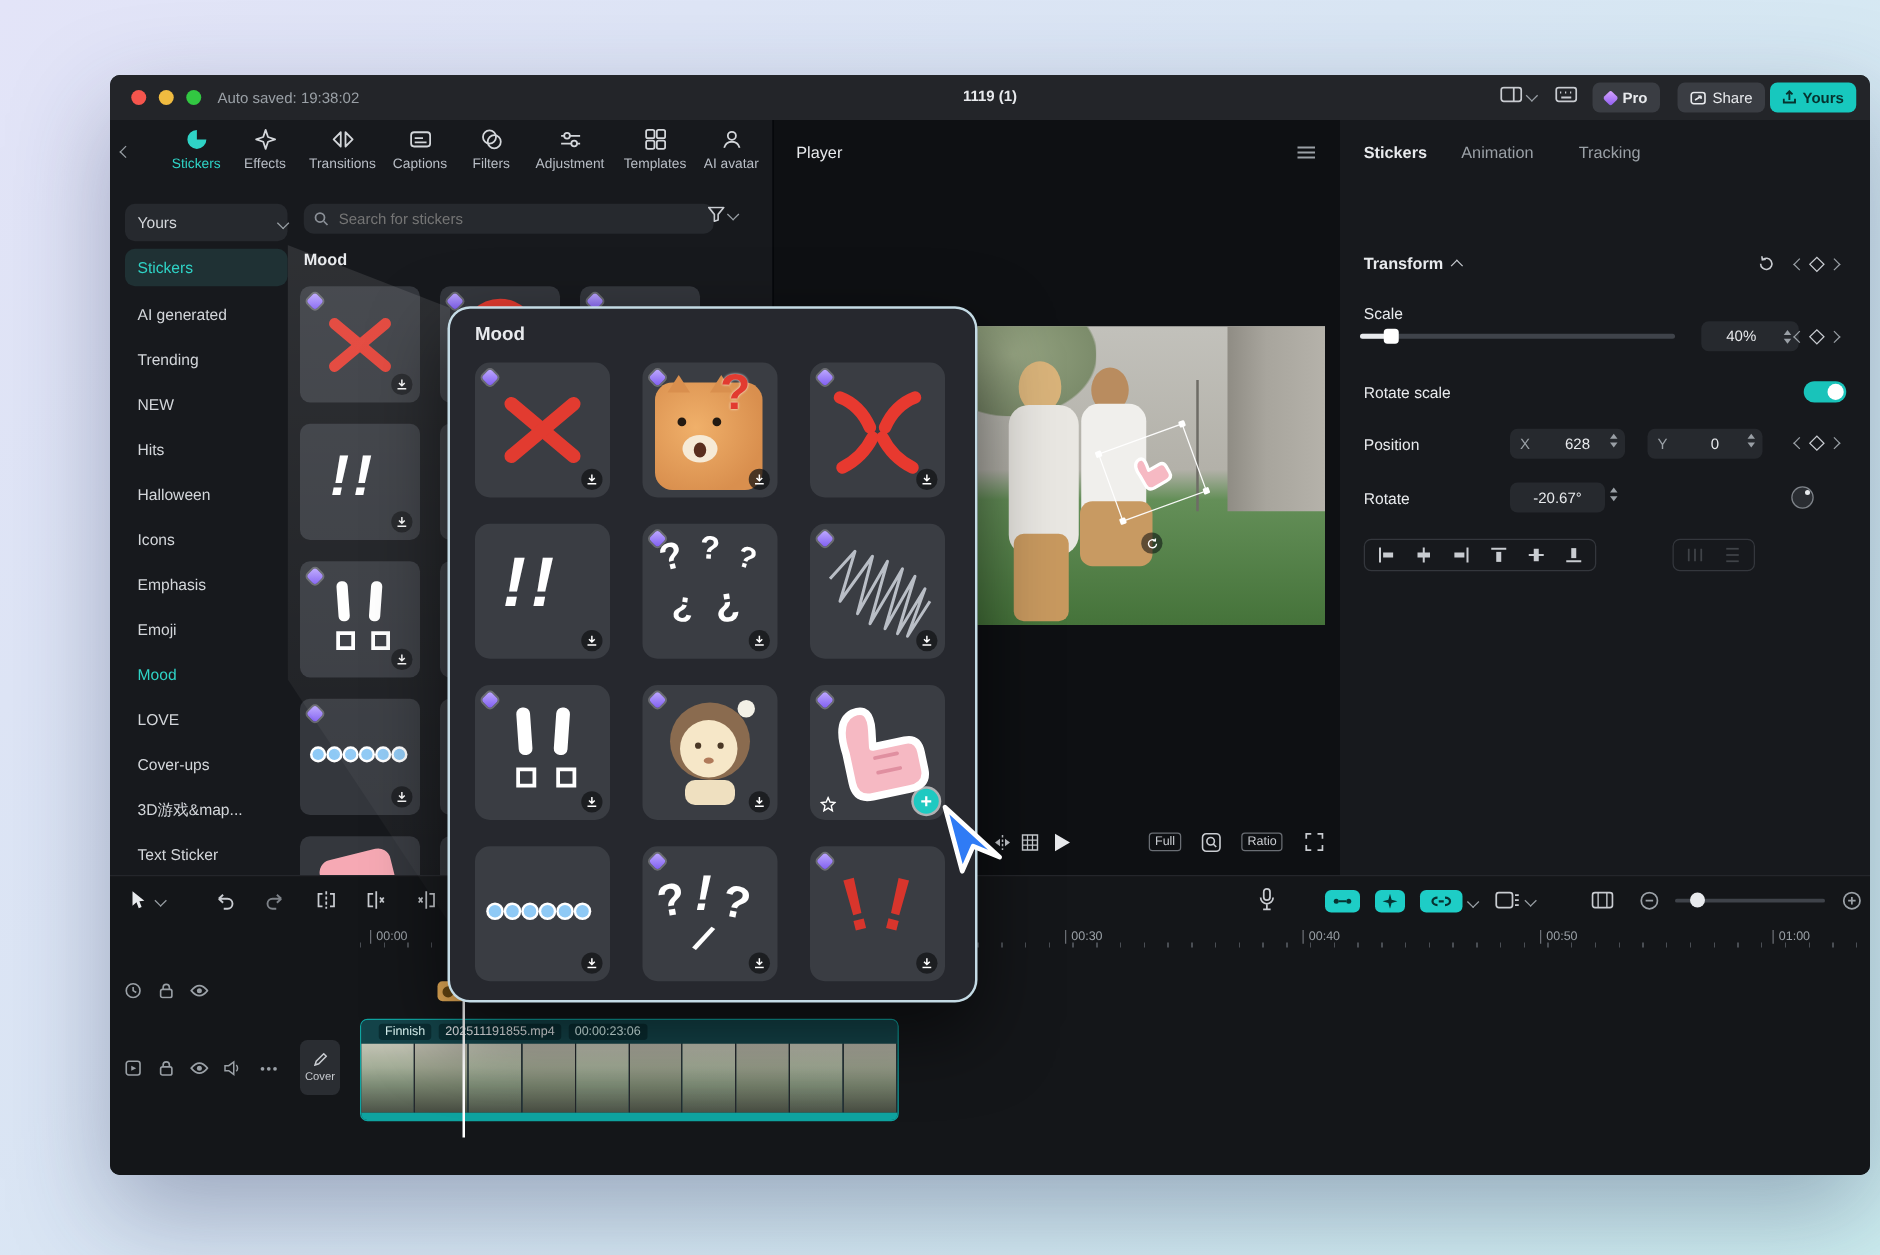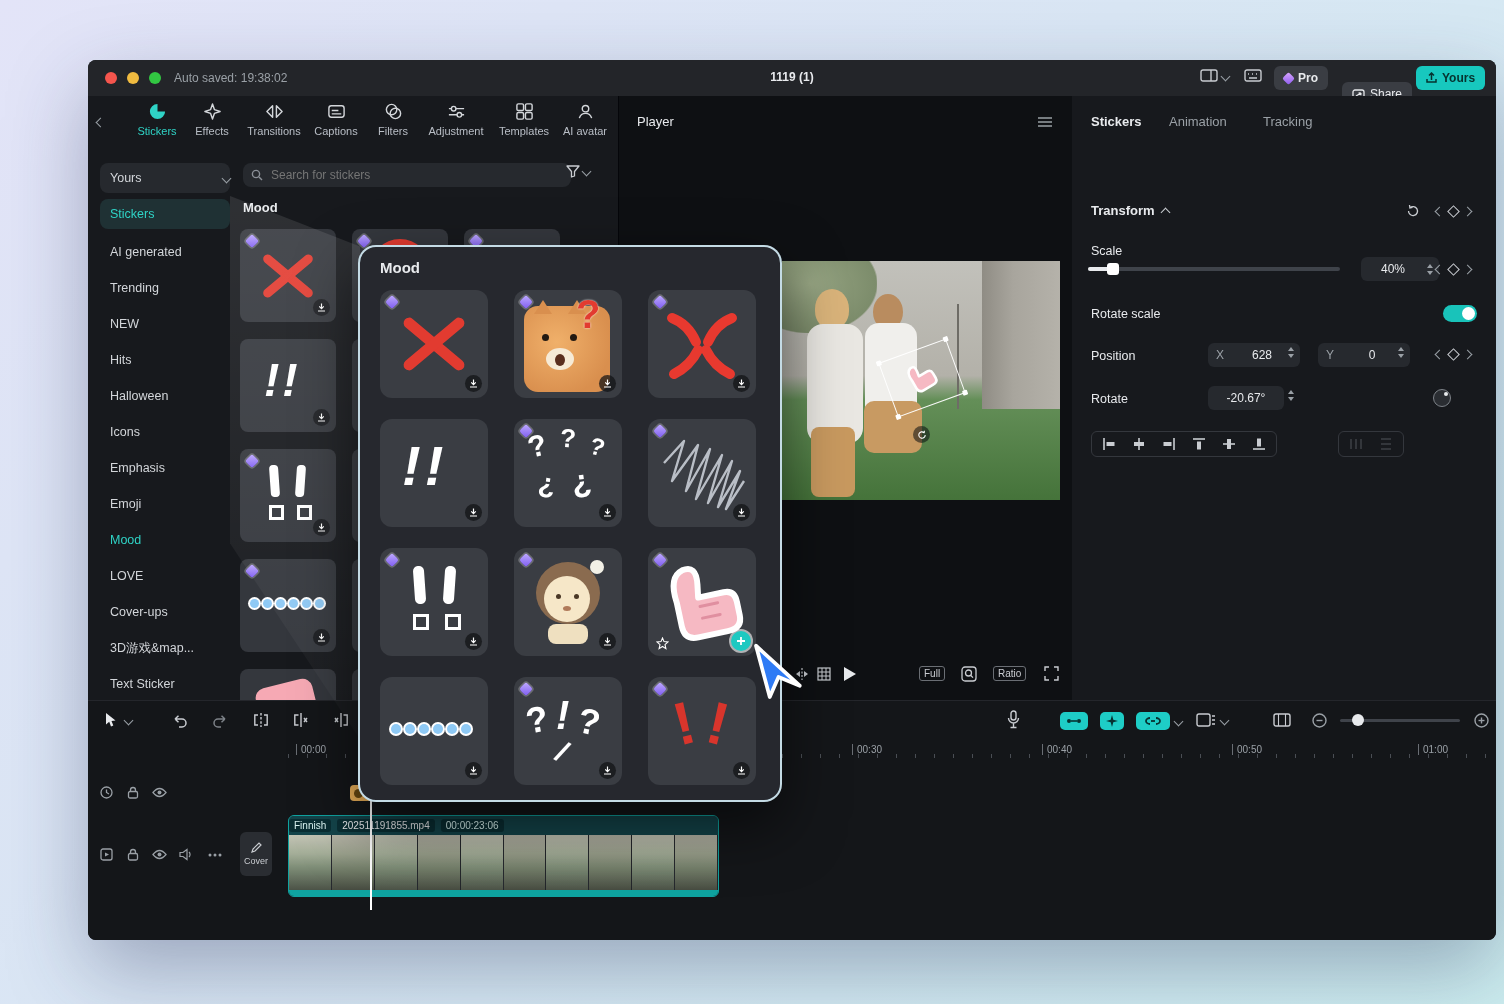--- a/index.html
+++ b/index.html
@@ -57,21 +57,21 @@
           <line x1="4" y1="5" x2="5" y2="5" stroke="#c9ccd1" stroke-width="1.6"></line>
           <line x1="8" y1="5" x2="9" y2="5" stroke="#c9ccd1" stroke-width="1.6"></line>
           <line x1="12" y1="5" x2="13" y2="5" stroke="#c9ccd1" stroke-width="1.6"></line>
           <line x1="5" y1="9" x2="13" y2="9" stroke="#c9ccd1" stroke-width="1.6"></line>
         </svg>
     </div>
     <div class="pill abs" style="left:1186px;top:6px">
       <span style="width:9px;height:9px;transform:rotate(45deg);border-radius:2px;background:linear-gradient(135deg,#d8a6ff,#8e5cf0)"></span>
       <span style="font-weight:bold">Pro</span>
     </div>
-    <div class="pill abs" style="left:1254px;top:22px">
+    <div class="pill abs" style="left:1254px;top:6px">
       <svg width="13" height="11" viewBox="0 0 13 11">
           <rect x="1" y="1" width="11" height="9" rx="2" fill="none" stroke="#e8eaed" stroke-width="1.3"></rect>
           <path d="M4 7 L9 4 M9 4 l-2.4 -.2 M9 4 l-.2 2.2" stroke="#e8eaed" stroke-width="1.2" fill="none"></path>
         </svg>
       <span>Share</span>
     </div>
     <div class="pill abs" style="left:1328px;top:6px;background:#17c8be;color:#06332f;font-weight:bold">
       <svg width="11" height="12" viewBox="0 0 11 12">
           <path d="M5.5 8 V1.5 M3 3.5 L5.5 1 L8 3.5" stroke="#06332f" stroke-width="1.5" fill="none"></path>
           <path d="M1 7 v3 h9 v-3" stroke="#06332f" stroke-width="1.5" fill="none"></path>
@@ -603,21 +603,21 @@
           <path d="M1 10 L2 7 L8 1 L10 3 L4 9 Z" fill="none" stroke="#c9ccd1" stroke-width="1.2"></path>
         </svg>
       <span style="font-size:9px;color:#c9ccd1">Cover</span>
     </div>
 
     <div class="abs" style="left:262px;top:25px;width:60px;height:16px;background:#efb35a;border-radius:4px;display:flex;align-items:center;padding-left:4px">
       <span style="width:9px;height:9px;border-radius:50%;background:#6b4a12;display:inline-block"></span>
     </div>
 
     <div class="abs" style="left:200px;top:55px;width:429px;height:80px;border-radius:6px;overflow:hidden;border:1px solid #0fa3a0;background:#14444a">
-      <div style="height:19px;display:flex;align-items:center;gap:6px;padding:0 0;background:#14444a">
+      <div style="height:19px;display:flex;align-items:center;gap:6px;padding:0 14px;background:#14444a">
         <span style="font-size:10px;color:#d9f3f1;background:#0a2e33;border-radius:3px;padding:1px 5px">Finnish</span>
         <span style="font-size:10px;color:#e8eaed;background:#0a2e33;border-radius:3px;padding:1px 5px">202511191855.mp4</span>
         <span style="font-size:10px;color:#d9f3f1;background:#0a2e33;border-radius:3px;padding:1px 5px">00:00:23:06</span>
       </div>
       <div style="display:flex;height:55px">
         <div class="cell"></div>
           <div class="cell"></div>
           <div class="cell"></div>
           <div class="cell"></div>
           <div class="cell"></div>

